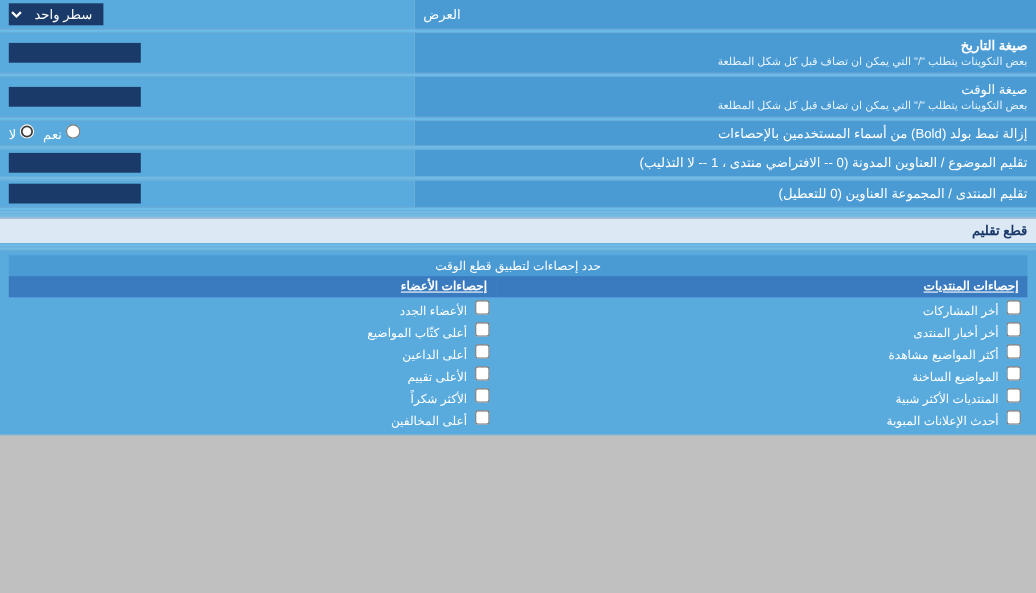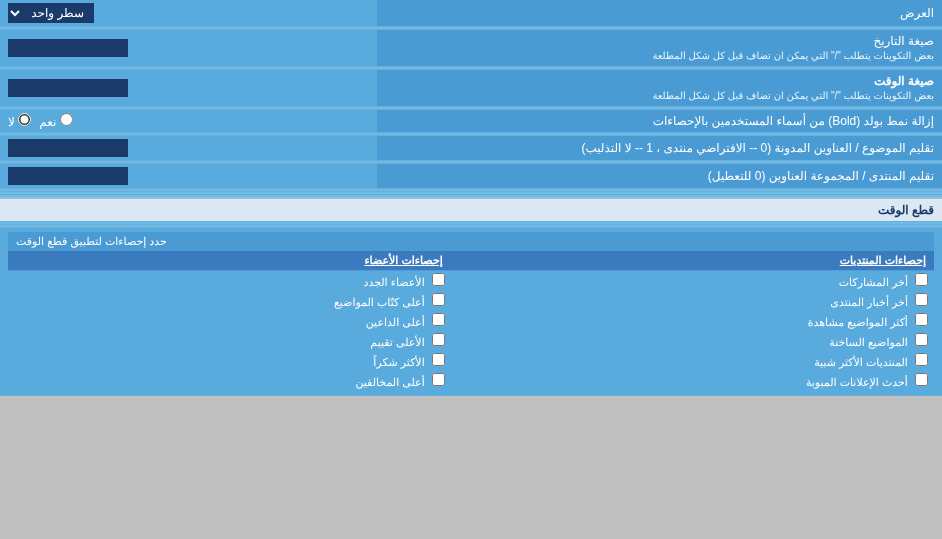--- a/index.html
+++ b/index.html
@@ -86,21 +86,21 @@
       font-weight: bold;
       padding: 3px 8px;
       text-align: right;
       border-bottom: 1px solid #5599dd;
       text-decoration: underline;
     }
     .limit-label-row td {
       background: #4a9bd4;
       color: white;
       padding: 3px 8px;
-      text-align: left;
+      text-align: center;
       font-size: 11px;
       vertical-align: middle;
     }
     .dropdown-select {
       background: #1a3a6a;
       color: white;
       border: none;
       padding: 2px 6px;
       font-size: 12px;
       direction: rtl;
@@ -113,51 +113,51 @@
       border-bottom: 1px solid #6aacda;
     }
   </style>
 </head>
 <body>
 
 <table class="main-table">
   <tbody>
 
     <tr>
-      <td class="row-label" style="width:60%; text-align:right;">العرض</td>
+      <td class="row-label" style="width:60%; text-align:left;">العرض</td>
       <td class="row-input" style="width:40%; text-align:left;">
         <select class="dropdown-select">
           <option>سطر واحد</option>
           <option>سطرين</option>
           <option>ثلاثة أسطر</option>
         </select>
       </td>
     </tr>
 
     <tr>
         <td colspan="2" class="row-separator"></td>
       </tr>
 
     <tr>
       <td class="row-label">
-        <span style="font-weight:normal;">صيغة التاريخ</span><br>
+        <span style="font-weight:bold;">صيغة التاريخ</span><br>
         <span class="small-note">بعض التكوينات يتطلب "/" التي يمكن ان تضاف قبل كل شكل المطلعة</span>
       </td>
       <td class="row-input" style="text-align:left;">
         <input type="text" style="">
       </td>
     </tr>
 
     <tr>
         <td colspan="2" class="row-separator"></td>
       </tr>
 
     <tr>
       <td class="row-label">
-        <span style="font-weight:bold;">صيغة الوقت</span><br>
+        <span style="font-weight:normal;">صيغة الوقت</span><br>
         <span class="small-note">بعض التكوينات يتطلب "/" التي يمكن ان تضاف قبل كل شكل المطلعة</span>
       </td>
       <td class="row-input" style="text-align:left;">
         <input type="text" style="">
       </td>
     </tr>
 
     <tr>
         <td colspan="2" class="row-separator"></td>
       </tr>
@@ -215,21 +215,21 @@
         <td colspan="2" class="row-separator"></td>
       </tr>
 
 
     <tr>
         <td colspan="2" class="row-separator"></td>
       </tr>
 
     <tr>
       <td colspan="2" class="row-section-header">
-        <span>قطع الوقت</span>
+        <span>قطع تقليم</span>
       </td>
     </tr>
 
     <tr>
         <td colspan="2" class="row-separator"></td>
       </tr>
 
 
     <tr>
         <td colspan="2" class="row-separator"></td>

